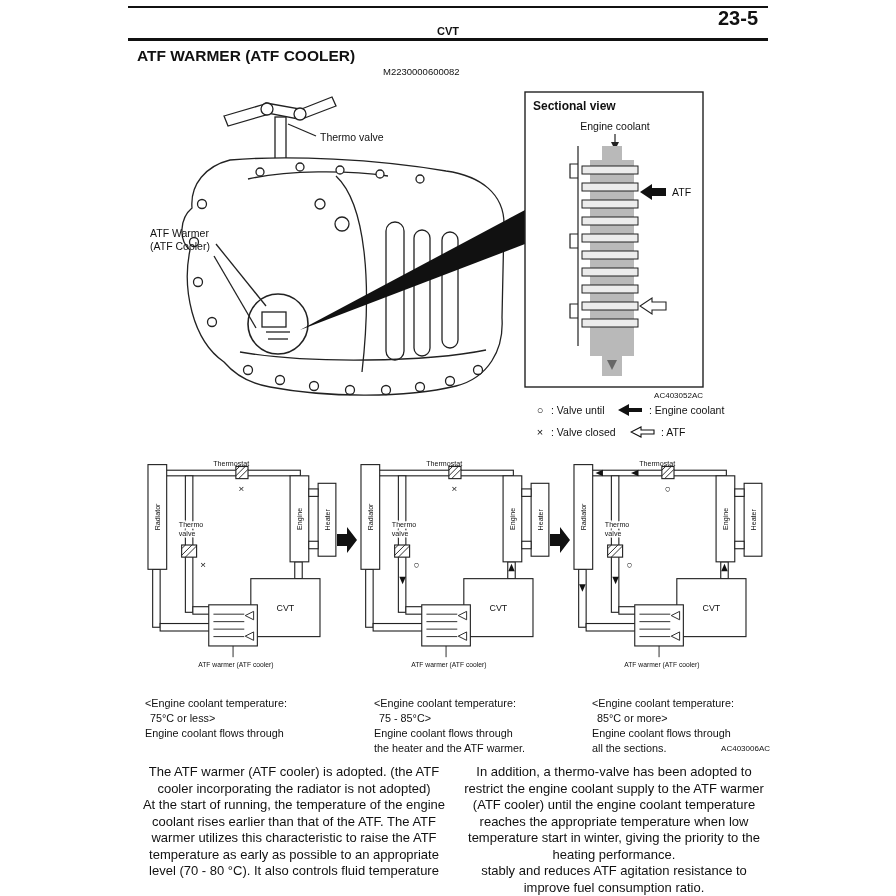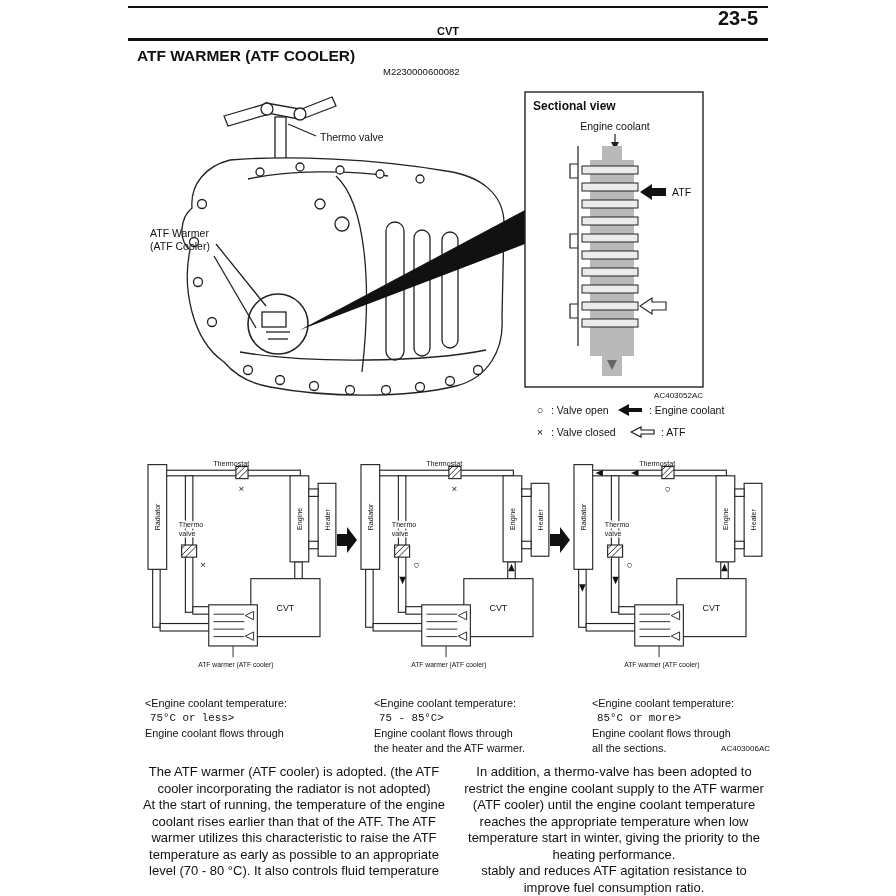--- a/index.html
+++ b/index.html
@@ -9,21 +9,21 @@
   .abs { position:absolute; }
   .rule { position:absolute; background:#111; }
   .hdr-title { font-weight:bold; font-size:12.5px; text-align:center; letter-spacing:0.2px; }
   .hdr-sub { font-weight:bold; font-size:11px; text-align:center; }
   .page-num { font-weight:bold; font-size:20px; }
   .sec-title { font-weight:bold; font-size:15.5px; }
   .code { font-size:9.5px;padding-left:8px; }
   .legend-item { position:absolute; font-size:10.5px; display:flex; align-items:center; gap:5px; white-space:nowrap; }
   .legend-sym { display:inline-block; width:12px; text-align:center; font-size:11px; }
   .caption { position:absolute; font-size:10.8px; line-height:15px; }
-  .cap2 { padding-left:5px;font-family:Liberation Mono, monospace; }
+  .cap2 { padding-left:5px; }
   .cap-last { display:flex; justify-content:space-between; align-items:flex-end; }
   .fig-code { font-size:8px; }
   .bodycol { position:absolute; font-size:13px; line-height:16.5px; text-align:center; }
   .bodycol p { margin:0; }
   svg text { font-family:"Liberation Sans", sans-serif; fill:#111; }
   .st { font-size:7.6px; }
   .halo { paint-order:stroke; stroke:#fff; stroke-width:3px; }
   .state { font-size:10.5px; }
   .cvt-t { font-size:9.5px; }
   .warm-t { font-size:7.2px; }
@@ -165,21 +165,21 @@
 
       <path d="M538,104 h-14 v-4 l-12,8 12,8 v-4 h14 Z" fill="#111"></path>
       <text x="544" y="112" class="fig-label">ATF</text>
       <path d="M538,218 h-14 v-4 l-12,8 12,8 v-4 h14 Z" fill="#fff" stroke="#222" stroke-width="1.1"></path>
     </g>
     <text x="575" y="314" text-anchor="end" class="fig-code">AC403052AC</text>
   </svg>
 
   <div class="legend-item" style="left:534px; top:404px;">
     <span class="legend-sym">○</span>
-    <span>: Valve open</span>
+    <span>: Valve until</span>
   </div>
   <div class="legend-item" style="left:534px; top:426px;">
     <span class="legend-sym">×</span>
     <span>: Valve closed</span>
   </div>
   <div class="legend-item" style="left:618px; top:404px;">
     <svg width="26" height="12" viewBox="0 0 26 12">
       <path d="M24,4 h-13 v-4 l-11,6 11,6 v-4 h13 Z" fill="#111"></path>
     </svg>
     <span>:  Engine coolant</span>

